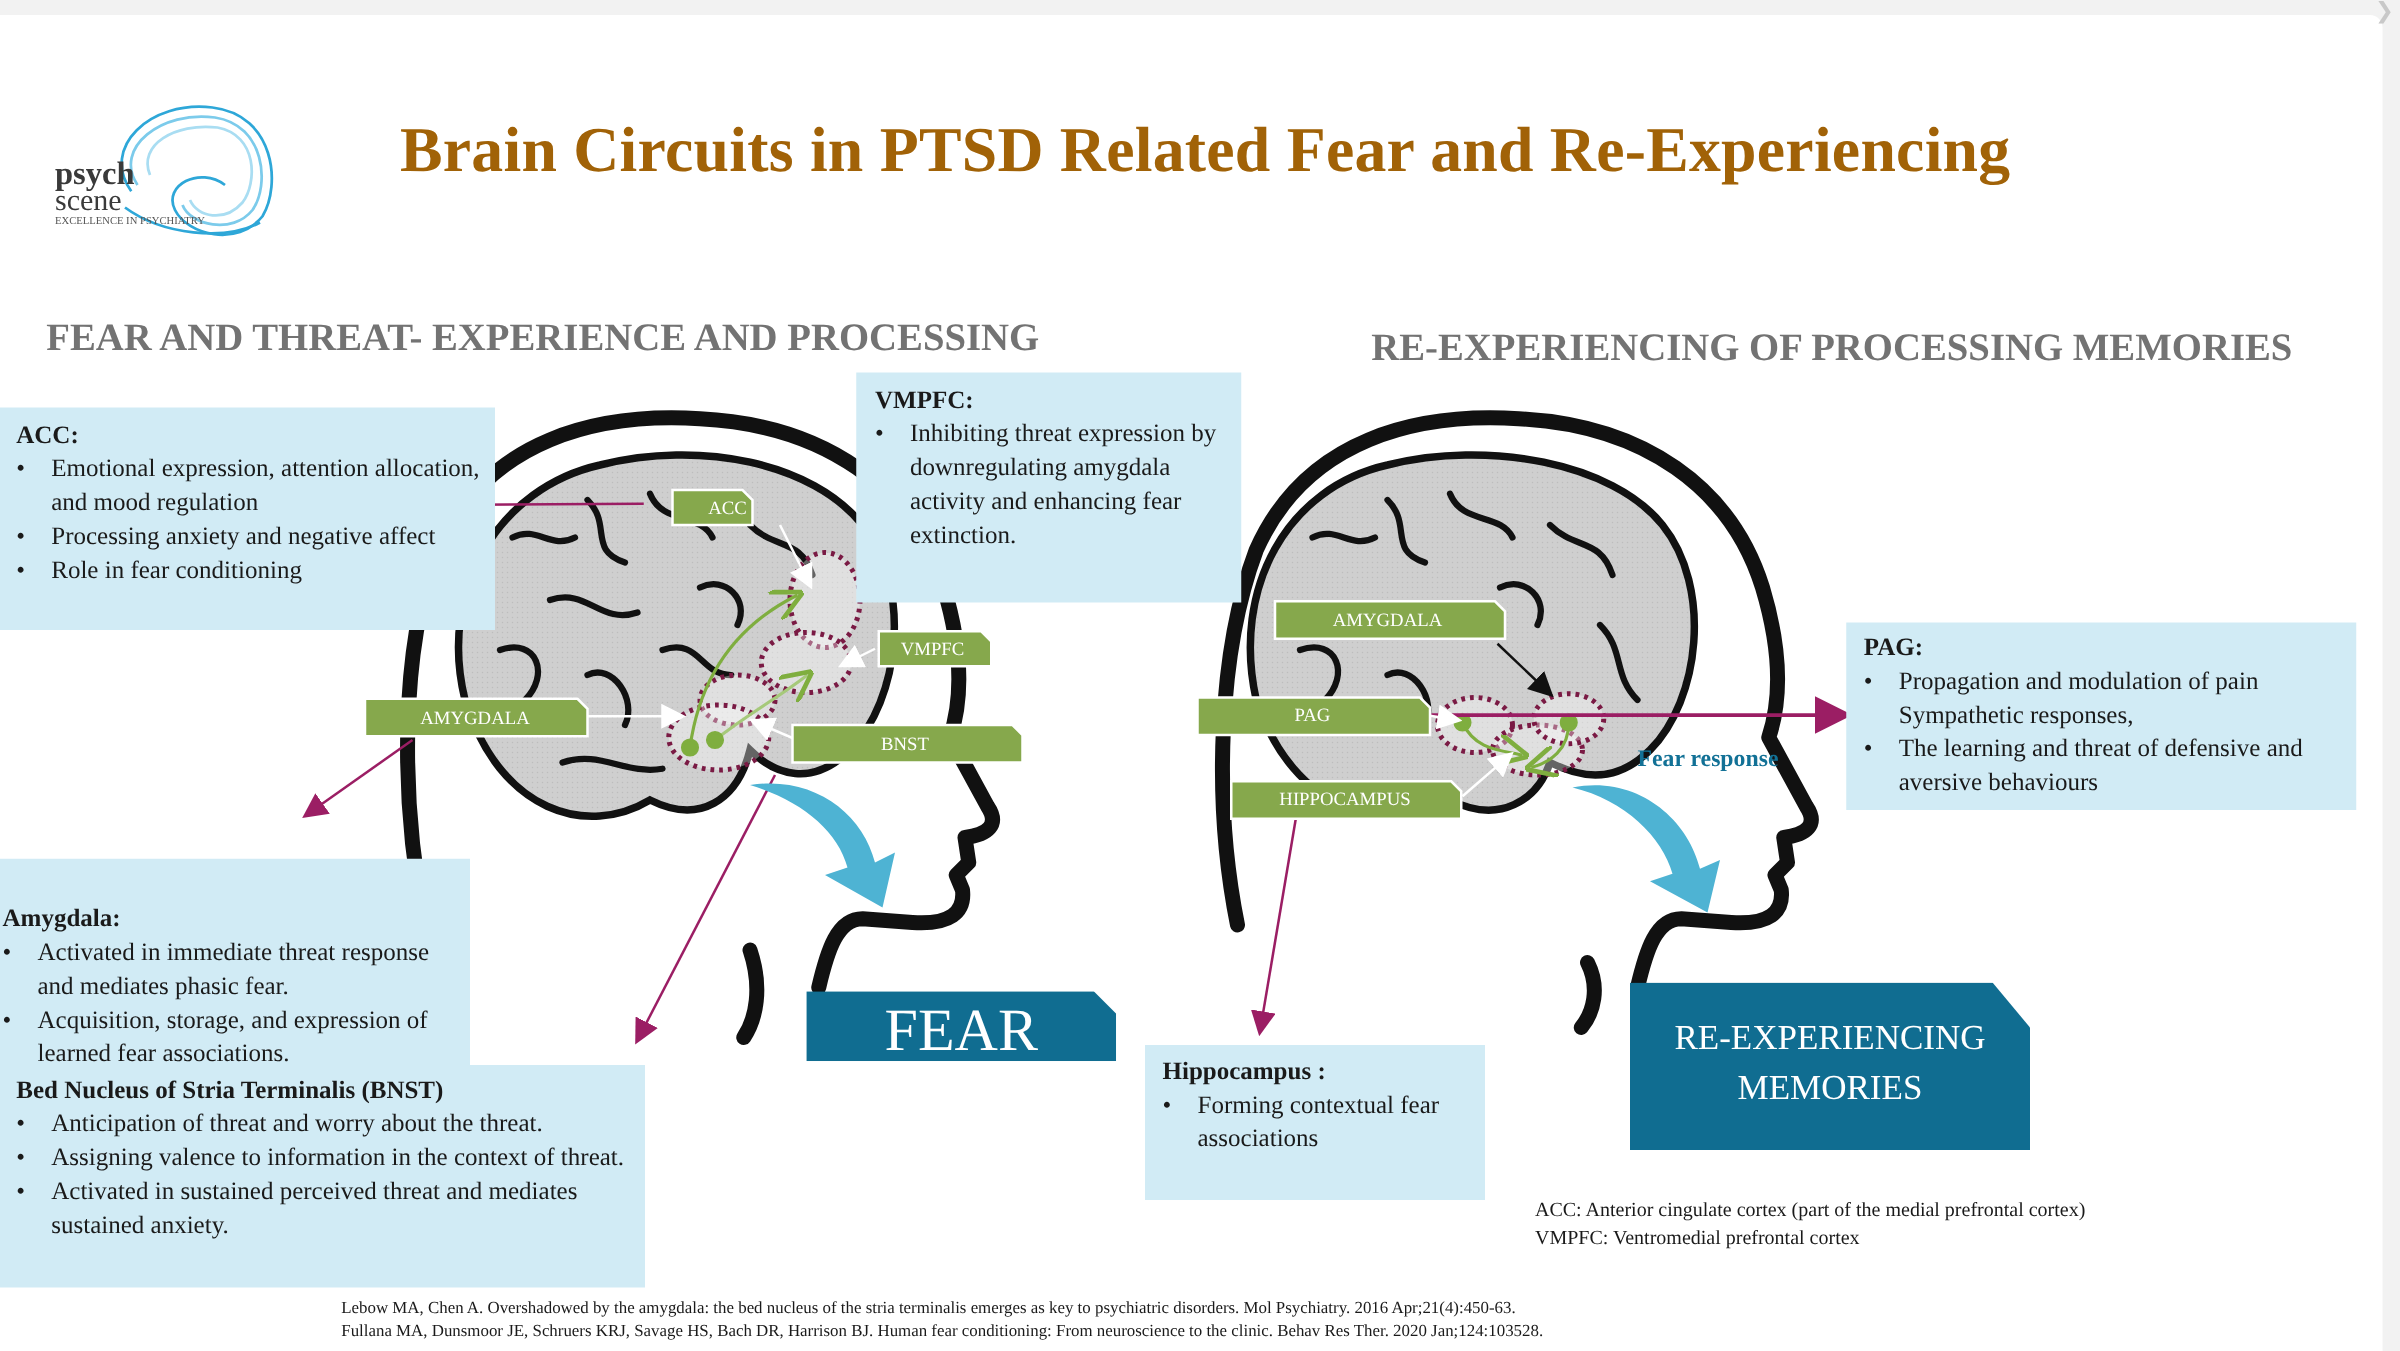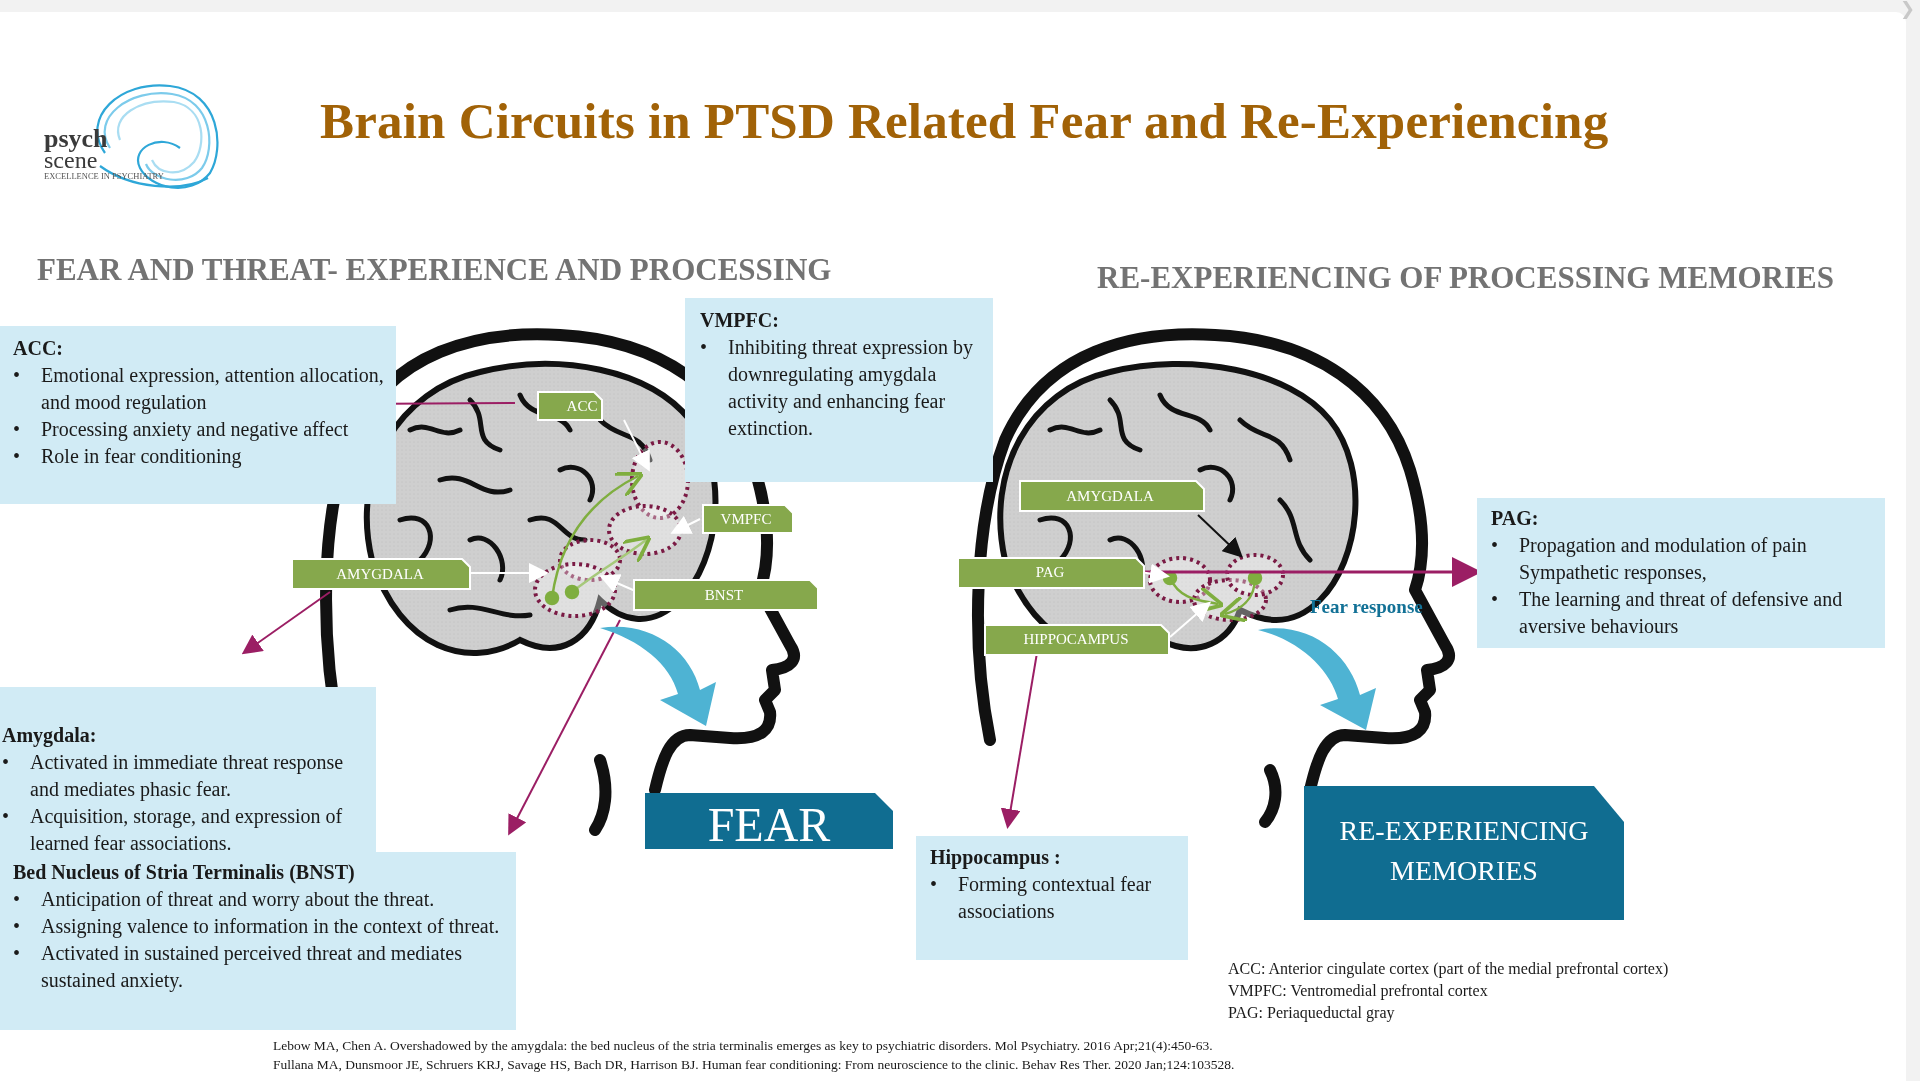--- a/index.html
+++ b/index.html
@@ -234,19 +234,18 @@
 <div class="big-label" style="left:631px;top:793px;width:248px;height:56px;font-size:48px;line-height:64px;margin-left:14px;">FEAR</div>
 
 <div class="big-label" style="left:1304px;top:786px;width:320px;height:134px;font-size:28px;line-height:40px;padding-top:25px;box-sizing:border-box;clip-path:polygon(0 0, calc(100% - 30px) 0, 100% 36px, 100% 100%, 0 100%);">
   <div>RE-EXPERIENCING</div>
   <div>MEMORIES</div>
 </div>
 
 <div class="abs abbr" style="left:1228px;top:958px;">
   <div>ACC: Anterior cingulate cortex (part of the medial prefrontal cortex)</div>
   <div>VMPFC: Ventromedial prefrontal cortex</div>
-  <div>PAG: Periaqueductal gray</div>
 </div>
 
 <div class="abs refs" style="left:273px;top:1036px;">
   <div>Lebow MA, Chen A. Overshadowed by the amygdala: the bed nucleus of the stria terminalis emerges as key to psychiatric disorders. Mol Psychiatry. 2016 Apr;21(4):450-63.</div>
   <div>Fullana MA, Dunsmoor JE, Schruers KRJ, Savage HS, Bach DR, Harrison BJ. Human fear conditioning: From neuroscience to the clinic. Behav Res Ther. 2020 Jan;124:103528.</div>
 </div>
 
 </body></html>

